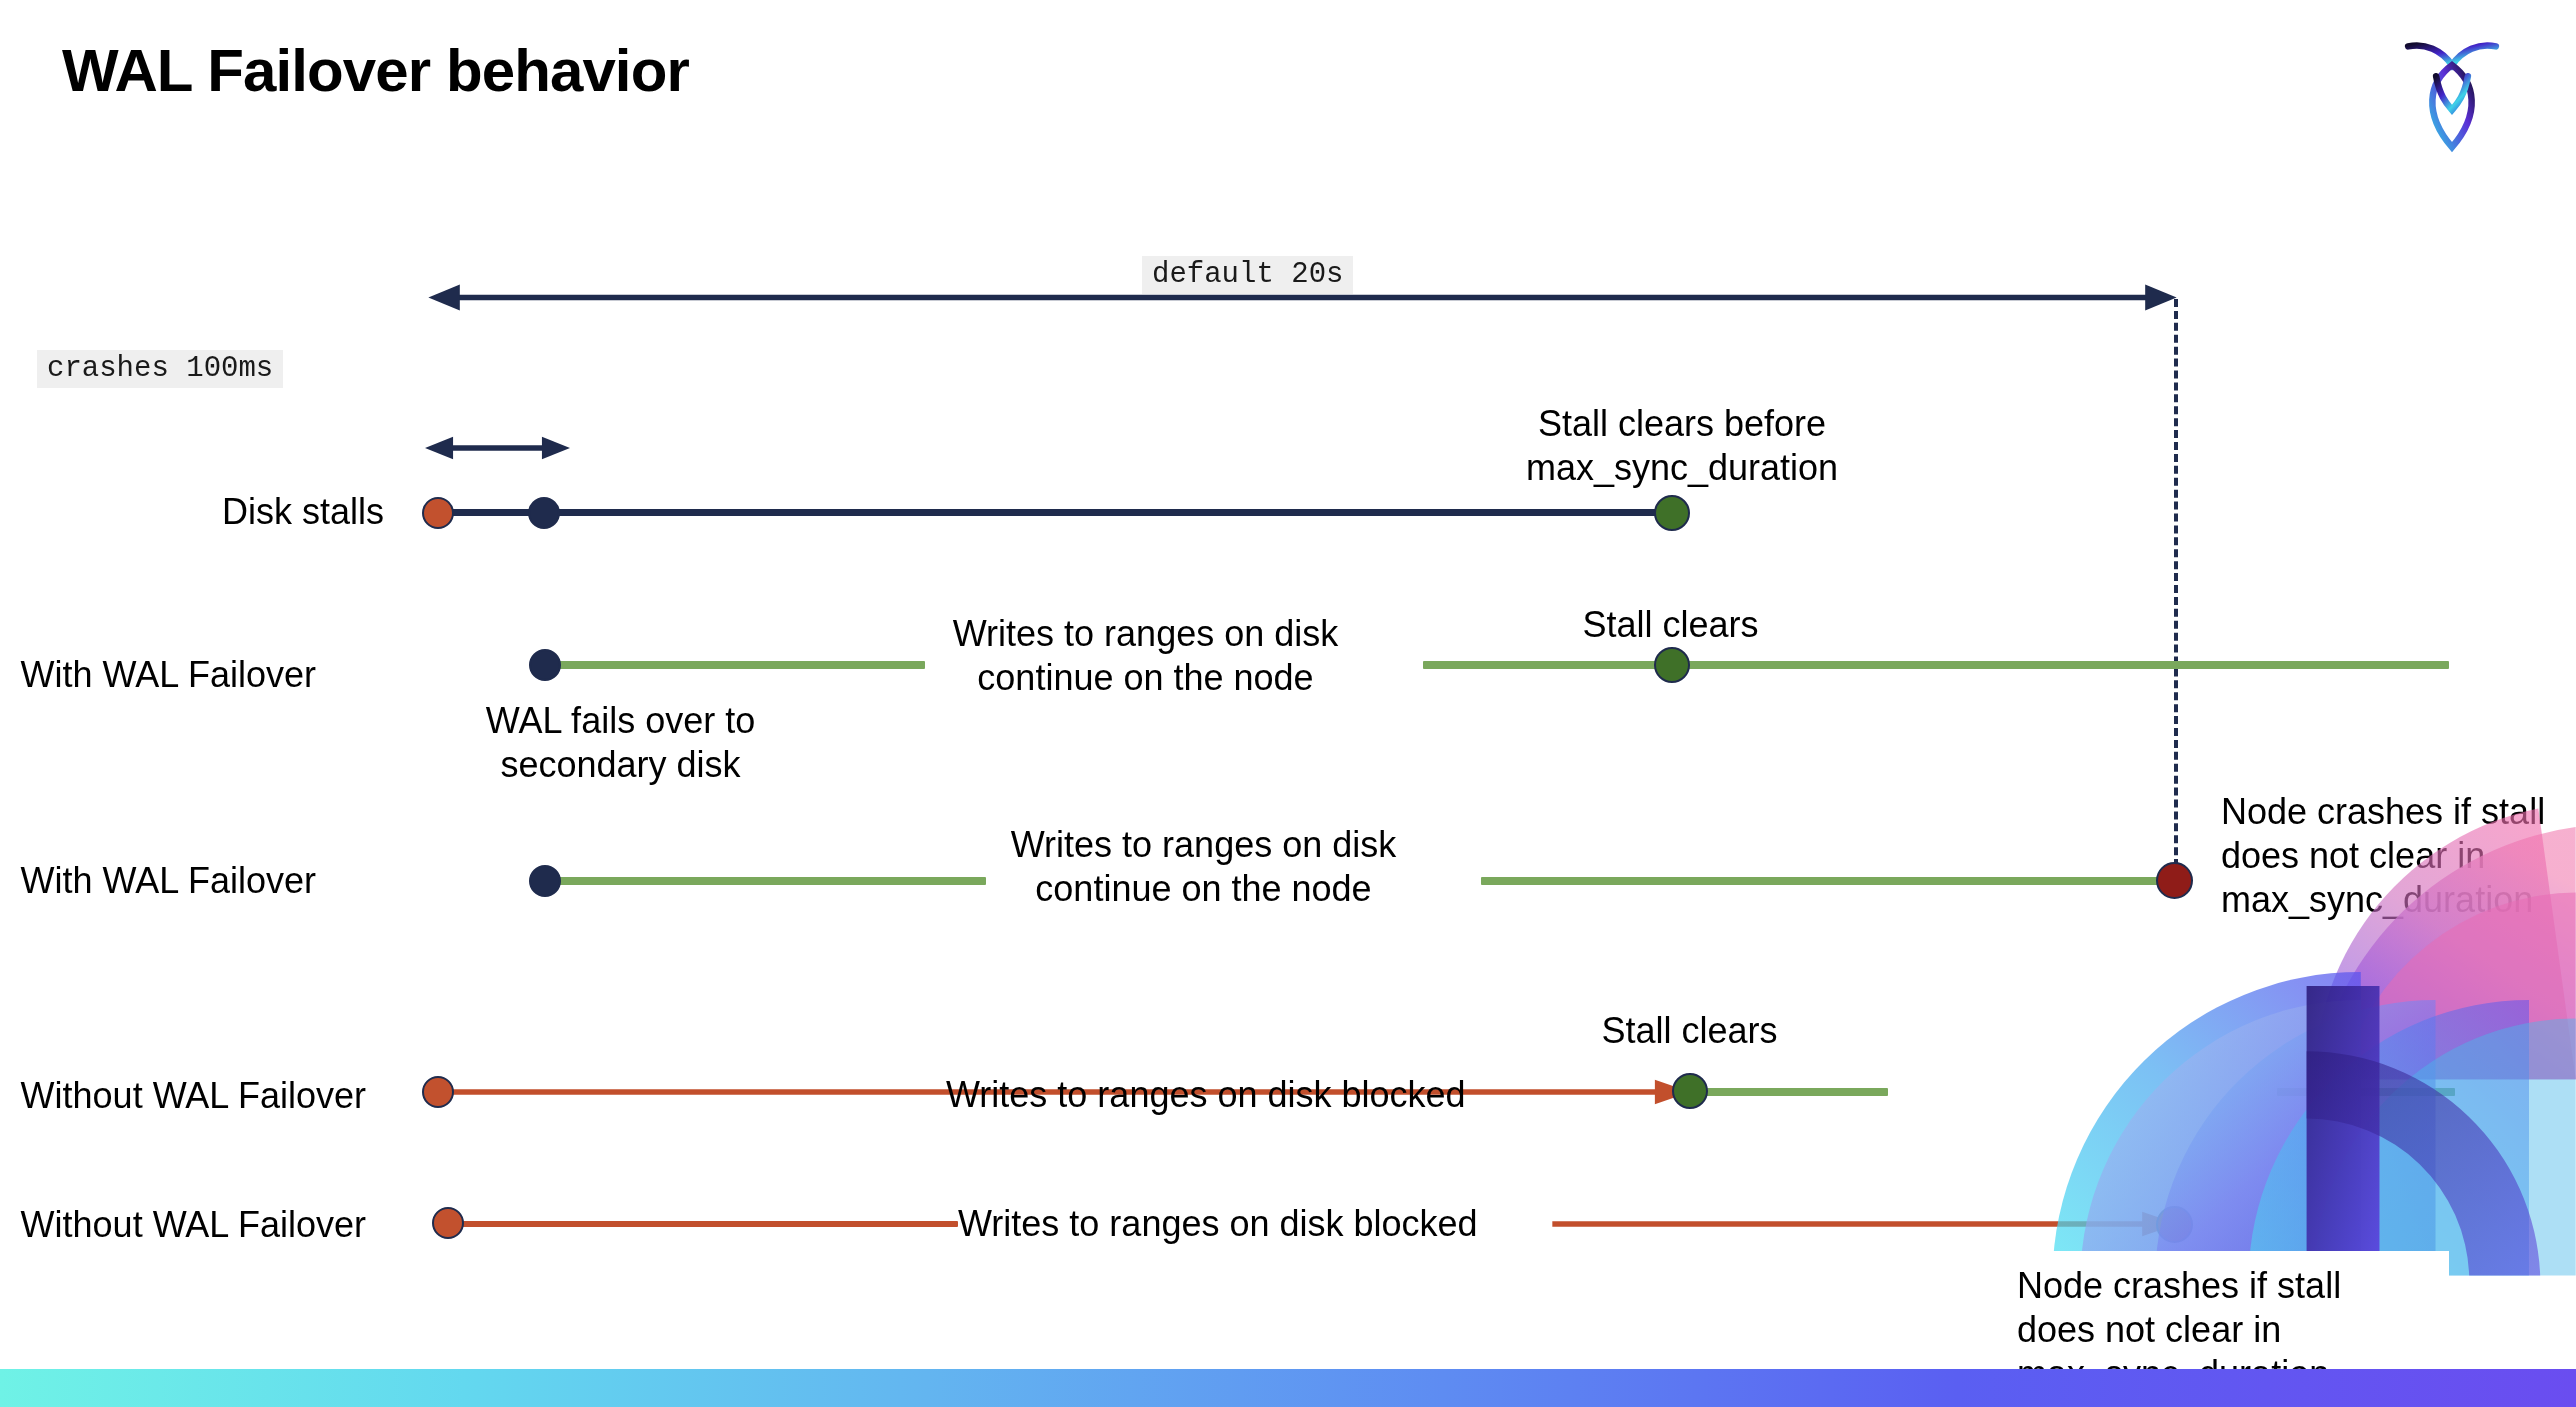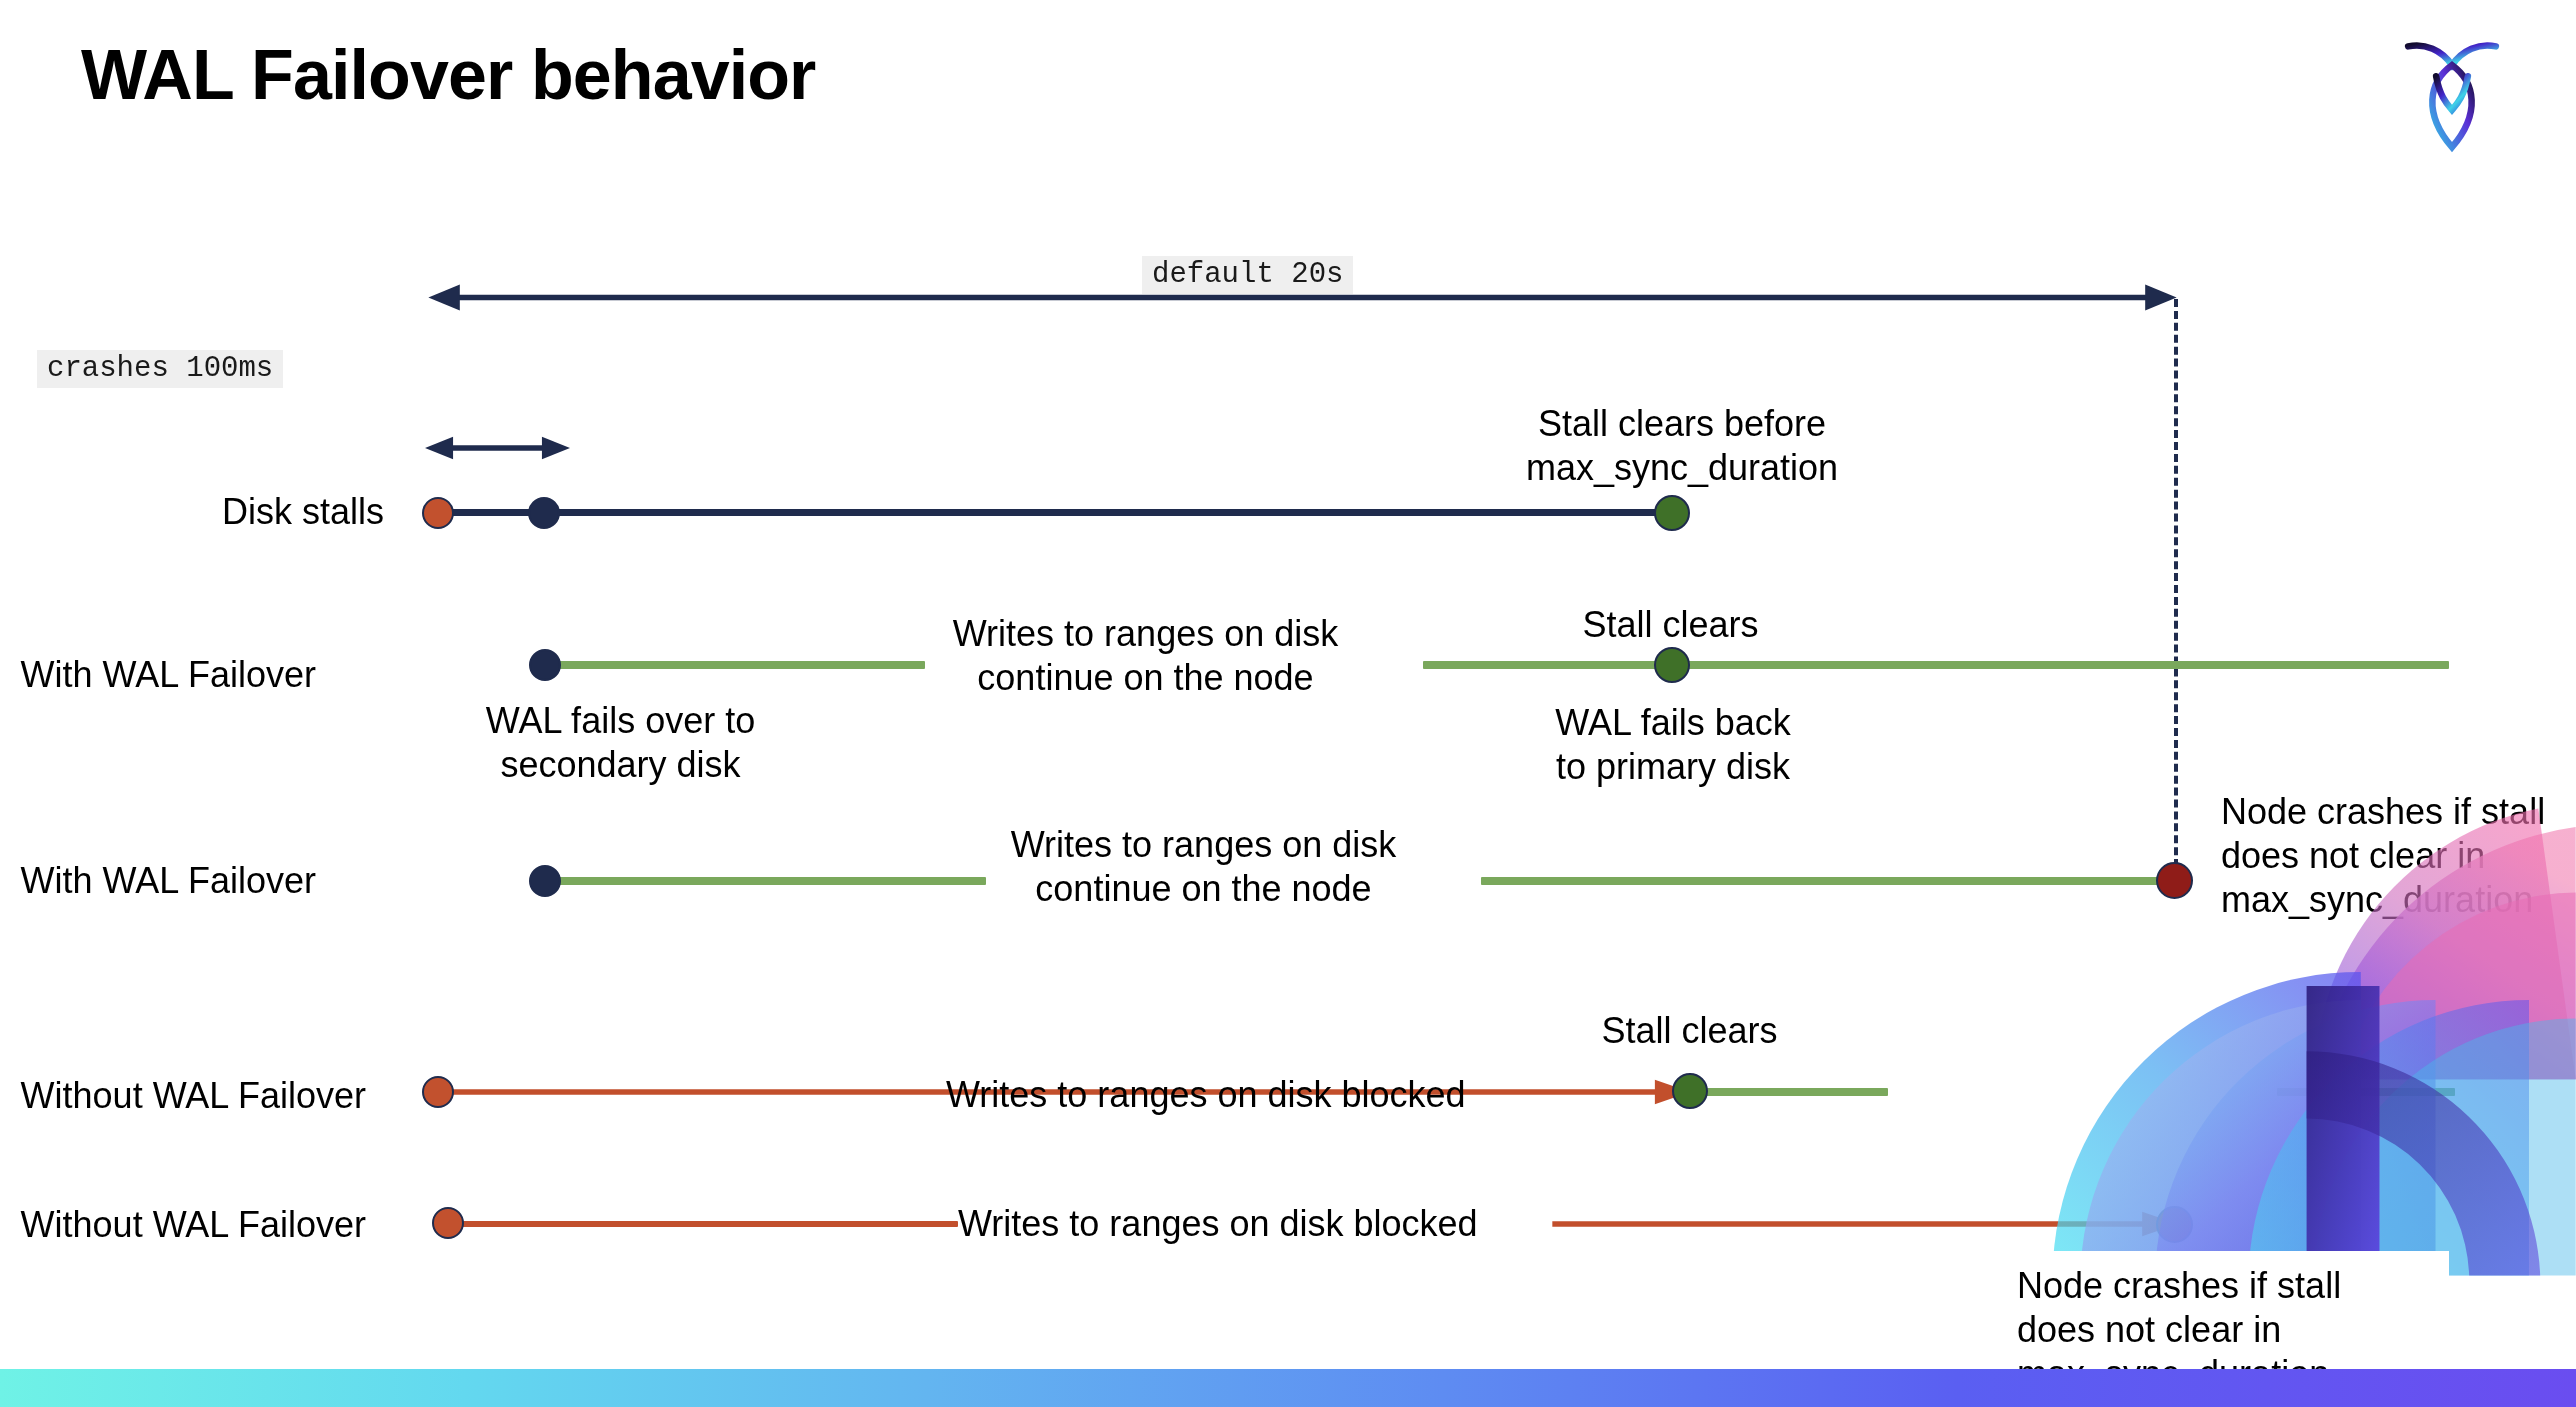--- a/index.html
+++ b/index.html
@@ -17,27 +17,26 @@
     height: 1408px;
     background: #ffffff;
     overflow: hidden;
   }
 
   
   #slide-title {
     position: absolute;
     left: 62px;
     top: 39px;
-    font-size: 70px;
+    font-size: 60px;
     font-weight: 700;
     letter-spacing: -0.9px;
     color: #000000;
     line-height: 1.05;
     white-space: nowrap;
-    margin-left: 19px;
   }
 
   
   #brand-logo {
     position: absolute;
     left: 2382px;
     top: 24px;
     width: 140px;
     height: 140px;
   }
@@ -203,22 +202,20 @@
   <div class="dot green" style="left:1654px; top:647px; width:36px; height:36px;"></div>
 
   <div class="note" style="left:935px; top:612px; width:421px;">Writes to ranges on disk
 continue on the node</div>
 
   <div class="note" style="left:1514px; top:603px; width:313px;">Stall clears</div>
 
   <div class="note" style="left:411px; top:699px; width:419px;">WAL fails over to
 secondary disk</div>
 
-  <div class="note" style="left:1505px; top:701px; width:336px;">WAL fails  back
-to primary disk</div>
 
   <div class="row-label" style="left:20.6px; top:860px;">With WAL Failover</div>
 
   <div class="seg green" style="left:542px; top:877px; width:444px;"></div>
   <div class="seg green" style="left:1481px; top:877px; width:696px;"></div>
 
   <div class="dot navy" style="left:529px; top:865px; width:32px; height:32px;"></div>
   <div class="dot darkred" style="left:2156px; top:862px; width:37px; height:37px;"></div>
 
   <div class="note" style="left:993px; top:823px; width:421px;">Writes to ranges on disk

